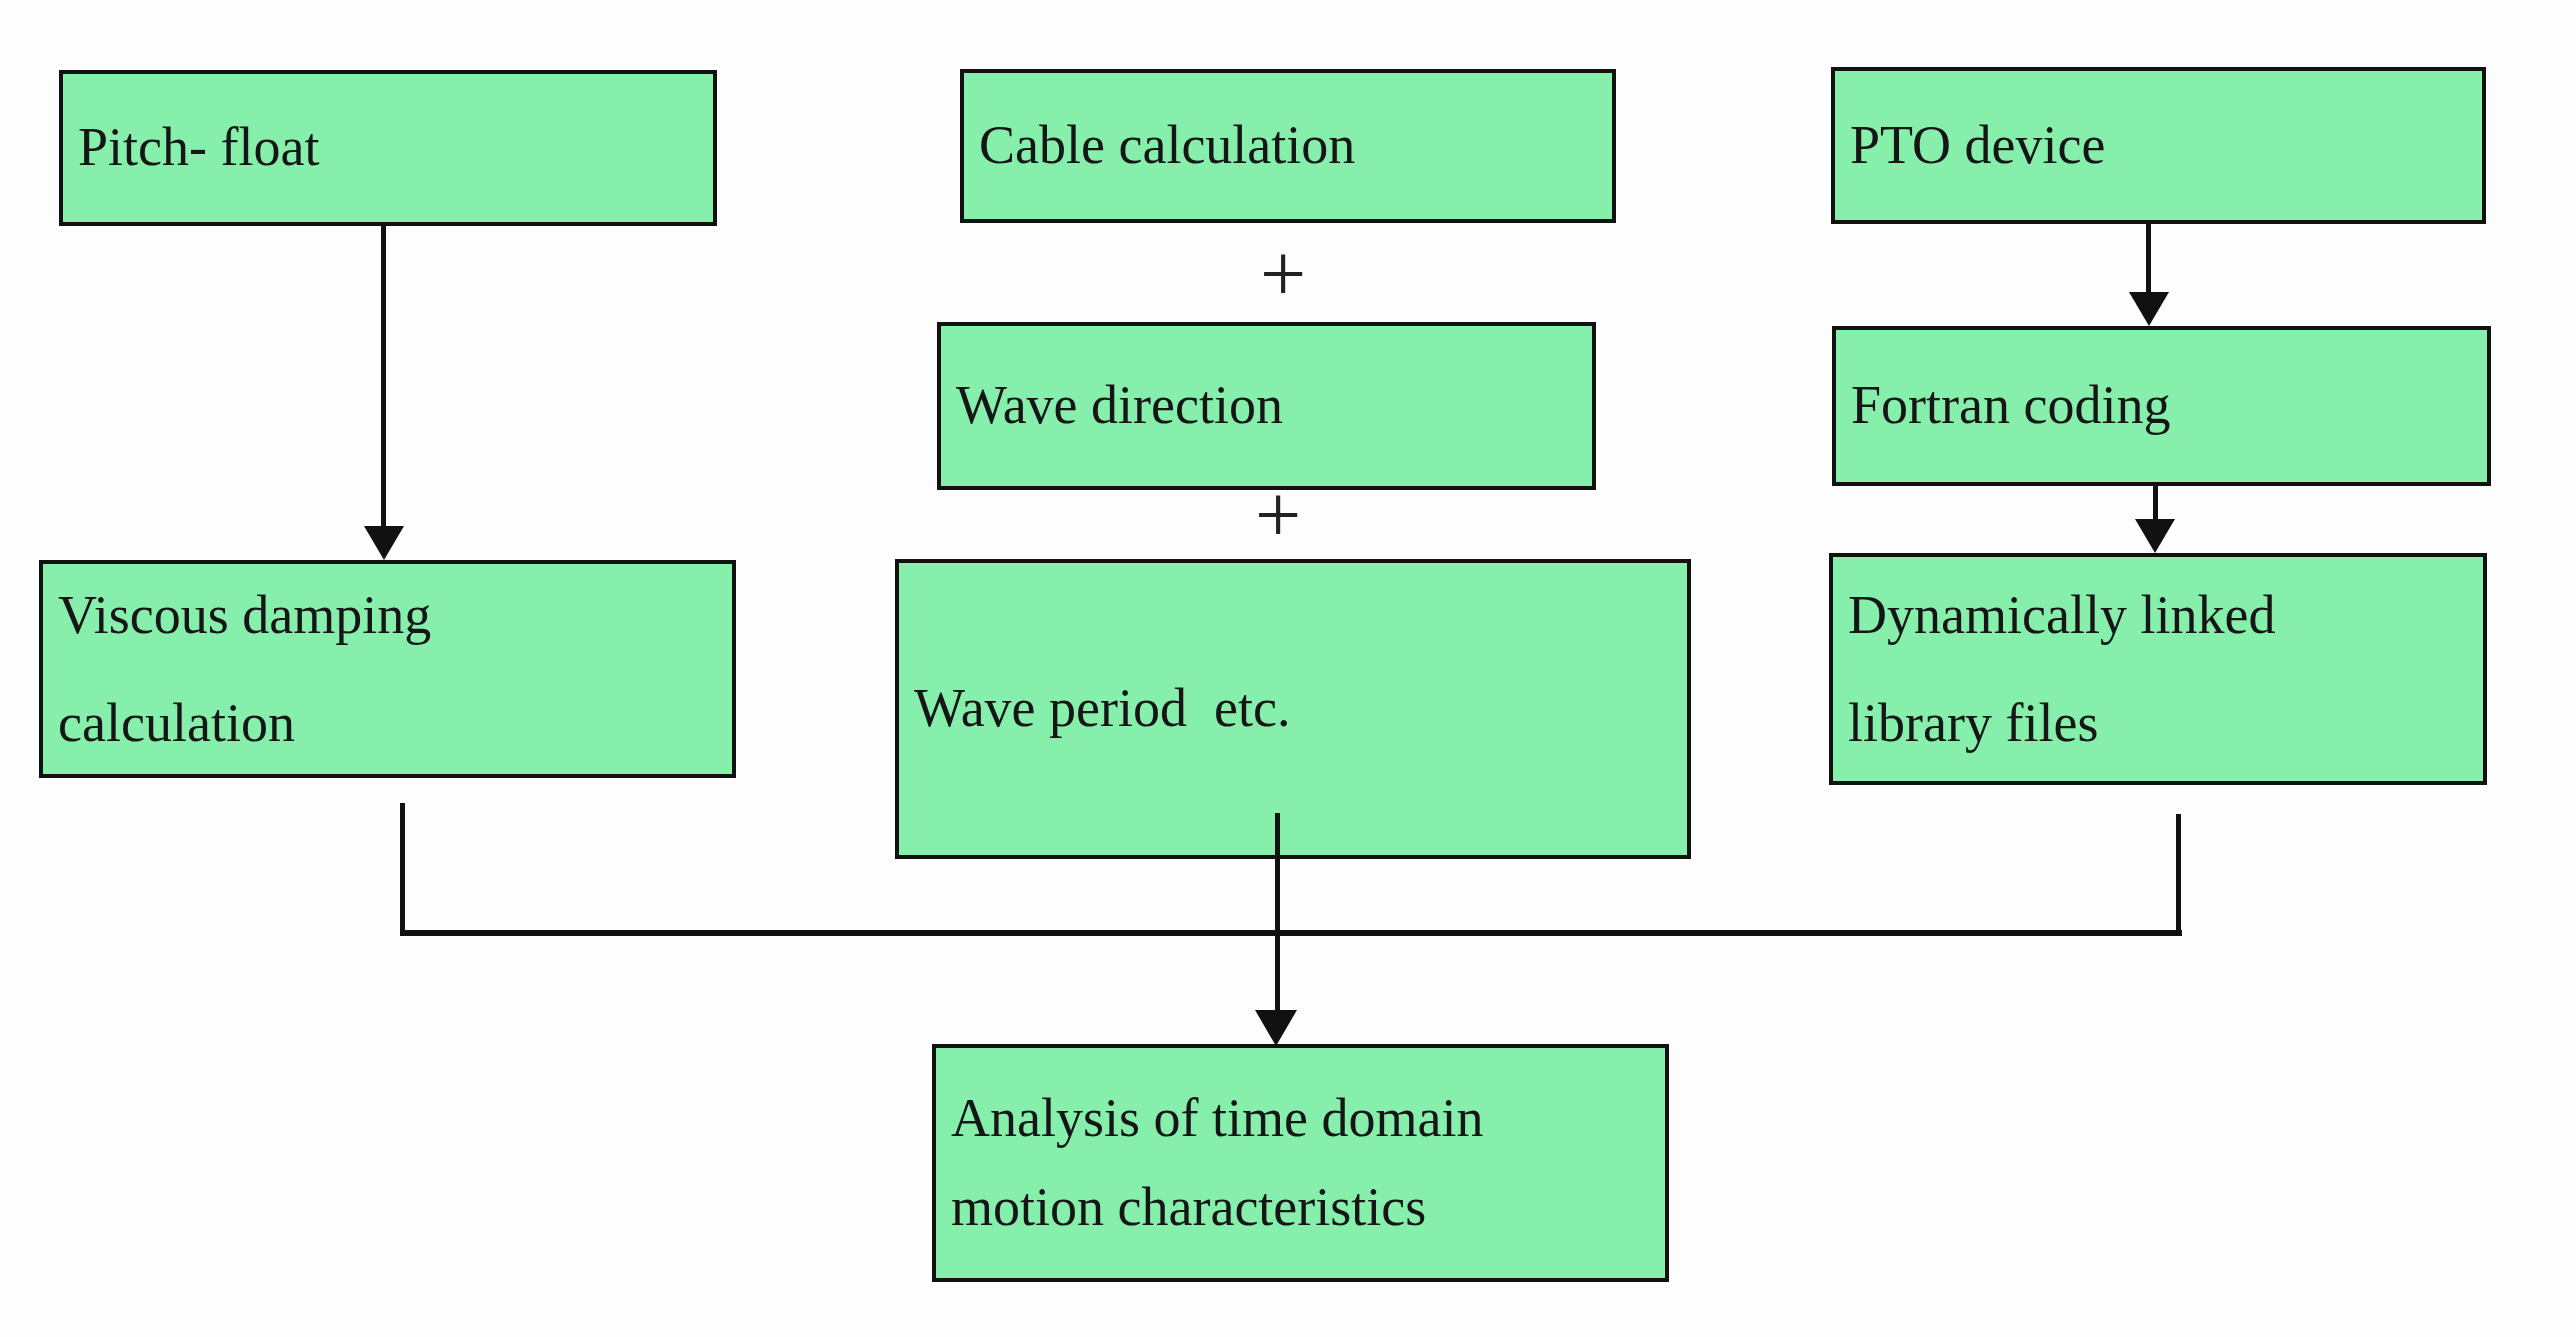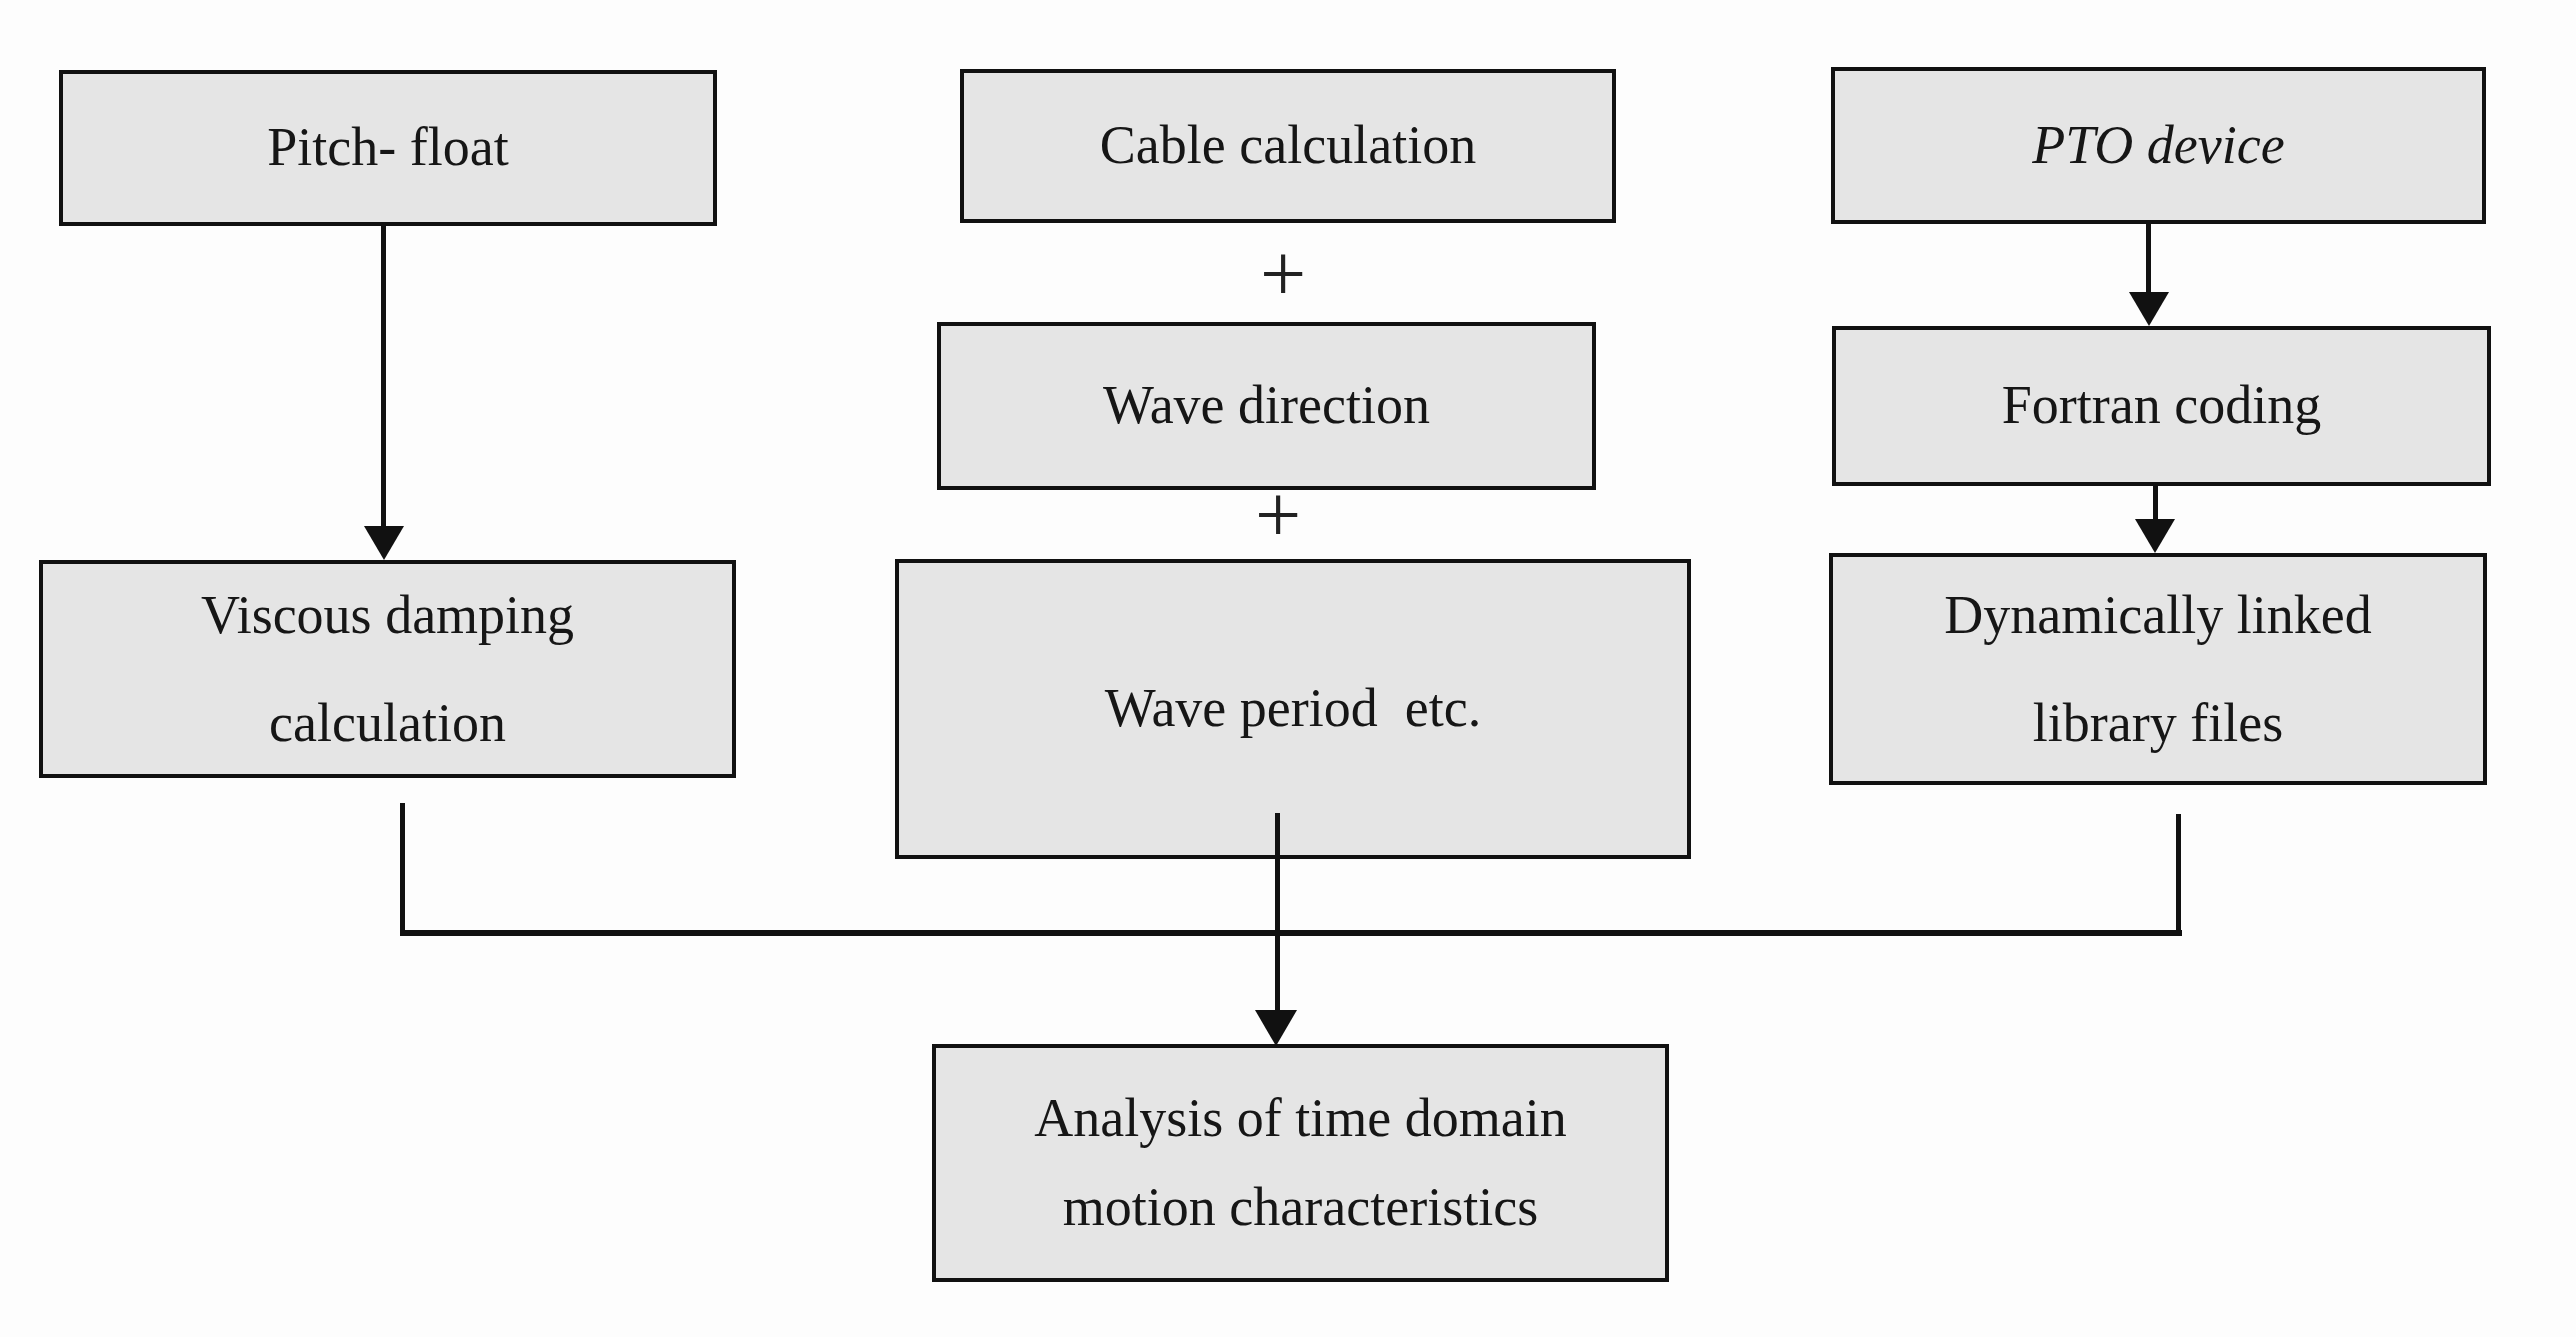--- a/index.html
+++ b/index.html
@@ -14,37 +14,38 @@
     background: #fdfdfd;
     font-family: "Liberation Serif", "DejaVu Serif", serif;
     color: #161616;
     overflow: hidden;
   }
   
   .node {
     position: absolute;
     box-sizing: border-box;
     border: 4.8px solid #111;
-    background: #e5e5e5;
+    background: #86efac;
     display: flex;
     flex-direction: column;
-    align-items: center;
+    align-items: flex-start;
     justify-content: center;
     text-align: center;
     font-size: 54px;
     line-height: 1.25;
     white-space: pre-wrap;
+    padding-left: 15px;
   }
   .node .ln { display: block; }
   .two-line { line-height: 2.0; }
   .two-line-tight { line-height: 1.65; }
 
   .n-pitch    { left: 59px;   top: 70px;  width: 658px; height: 156px; }
   .n-cable    { left: 960px; top: 69px;  width: 656px; height: 154px; }
-  .n-pto      { left: 1831px; top: 67px;  width: 655px; height: 157px; font-style: italic; }
+  .n-pto      { left: 1831px; top: 67px;  width: 655px; height: 157px; }
   .n-wavedir  { left: 937px;  top: 322px; width: 659px; height: 168px; }
   .n-fortran  { left: 1832px; top: 326px; width: 659px; height: 160px; }
   .n-viscous  { left: 39px;   top: 560px; width: 697px; height: 218px; }
   .n-waveper  { left: 895px;  top: 551px; width: 796px; height: 300px; margin-top: 8px; }
   .n-dll      { left: 1829px; top: 553px; width: 658px; height: 232px; }
   .n-analysis { left: 932px;  top: 1044px; width: 737px; height: 238px; }
 
   
   .plus {
     position: absolute;

